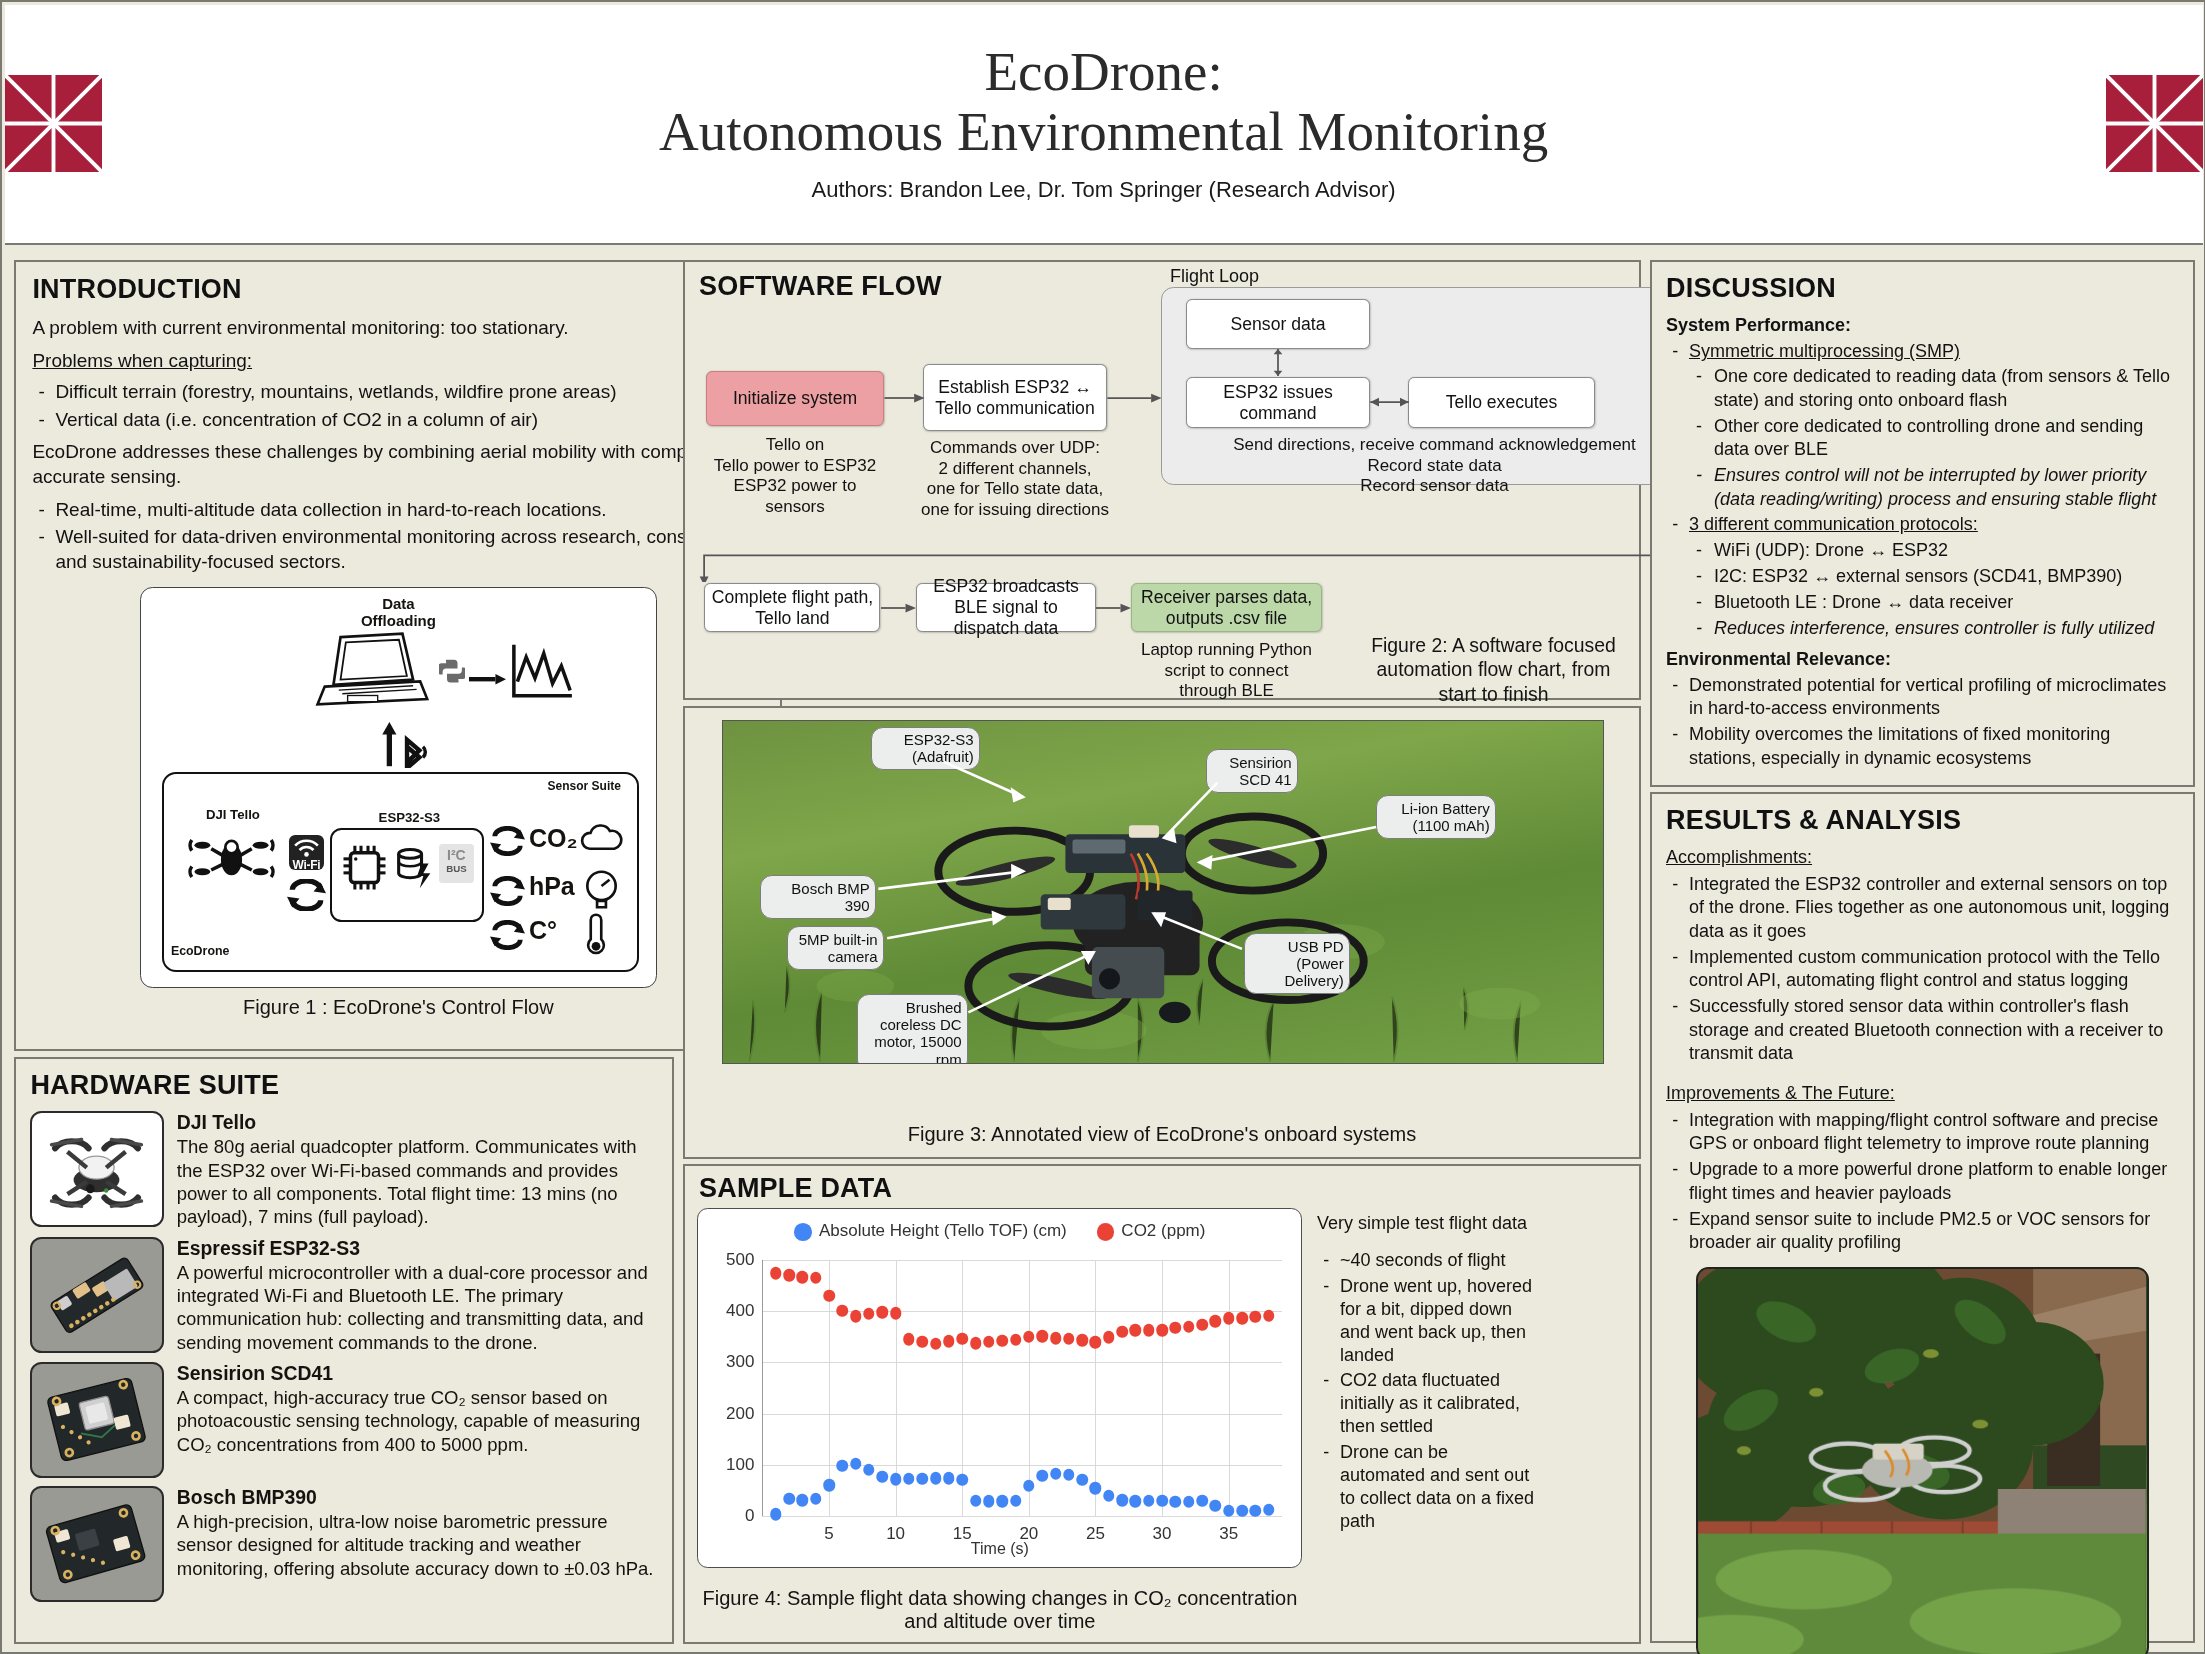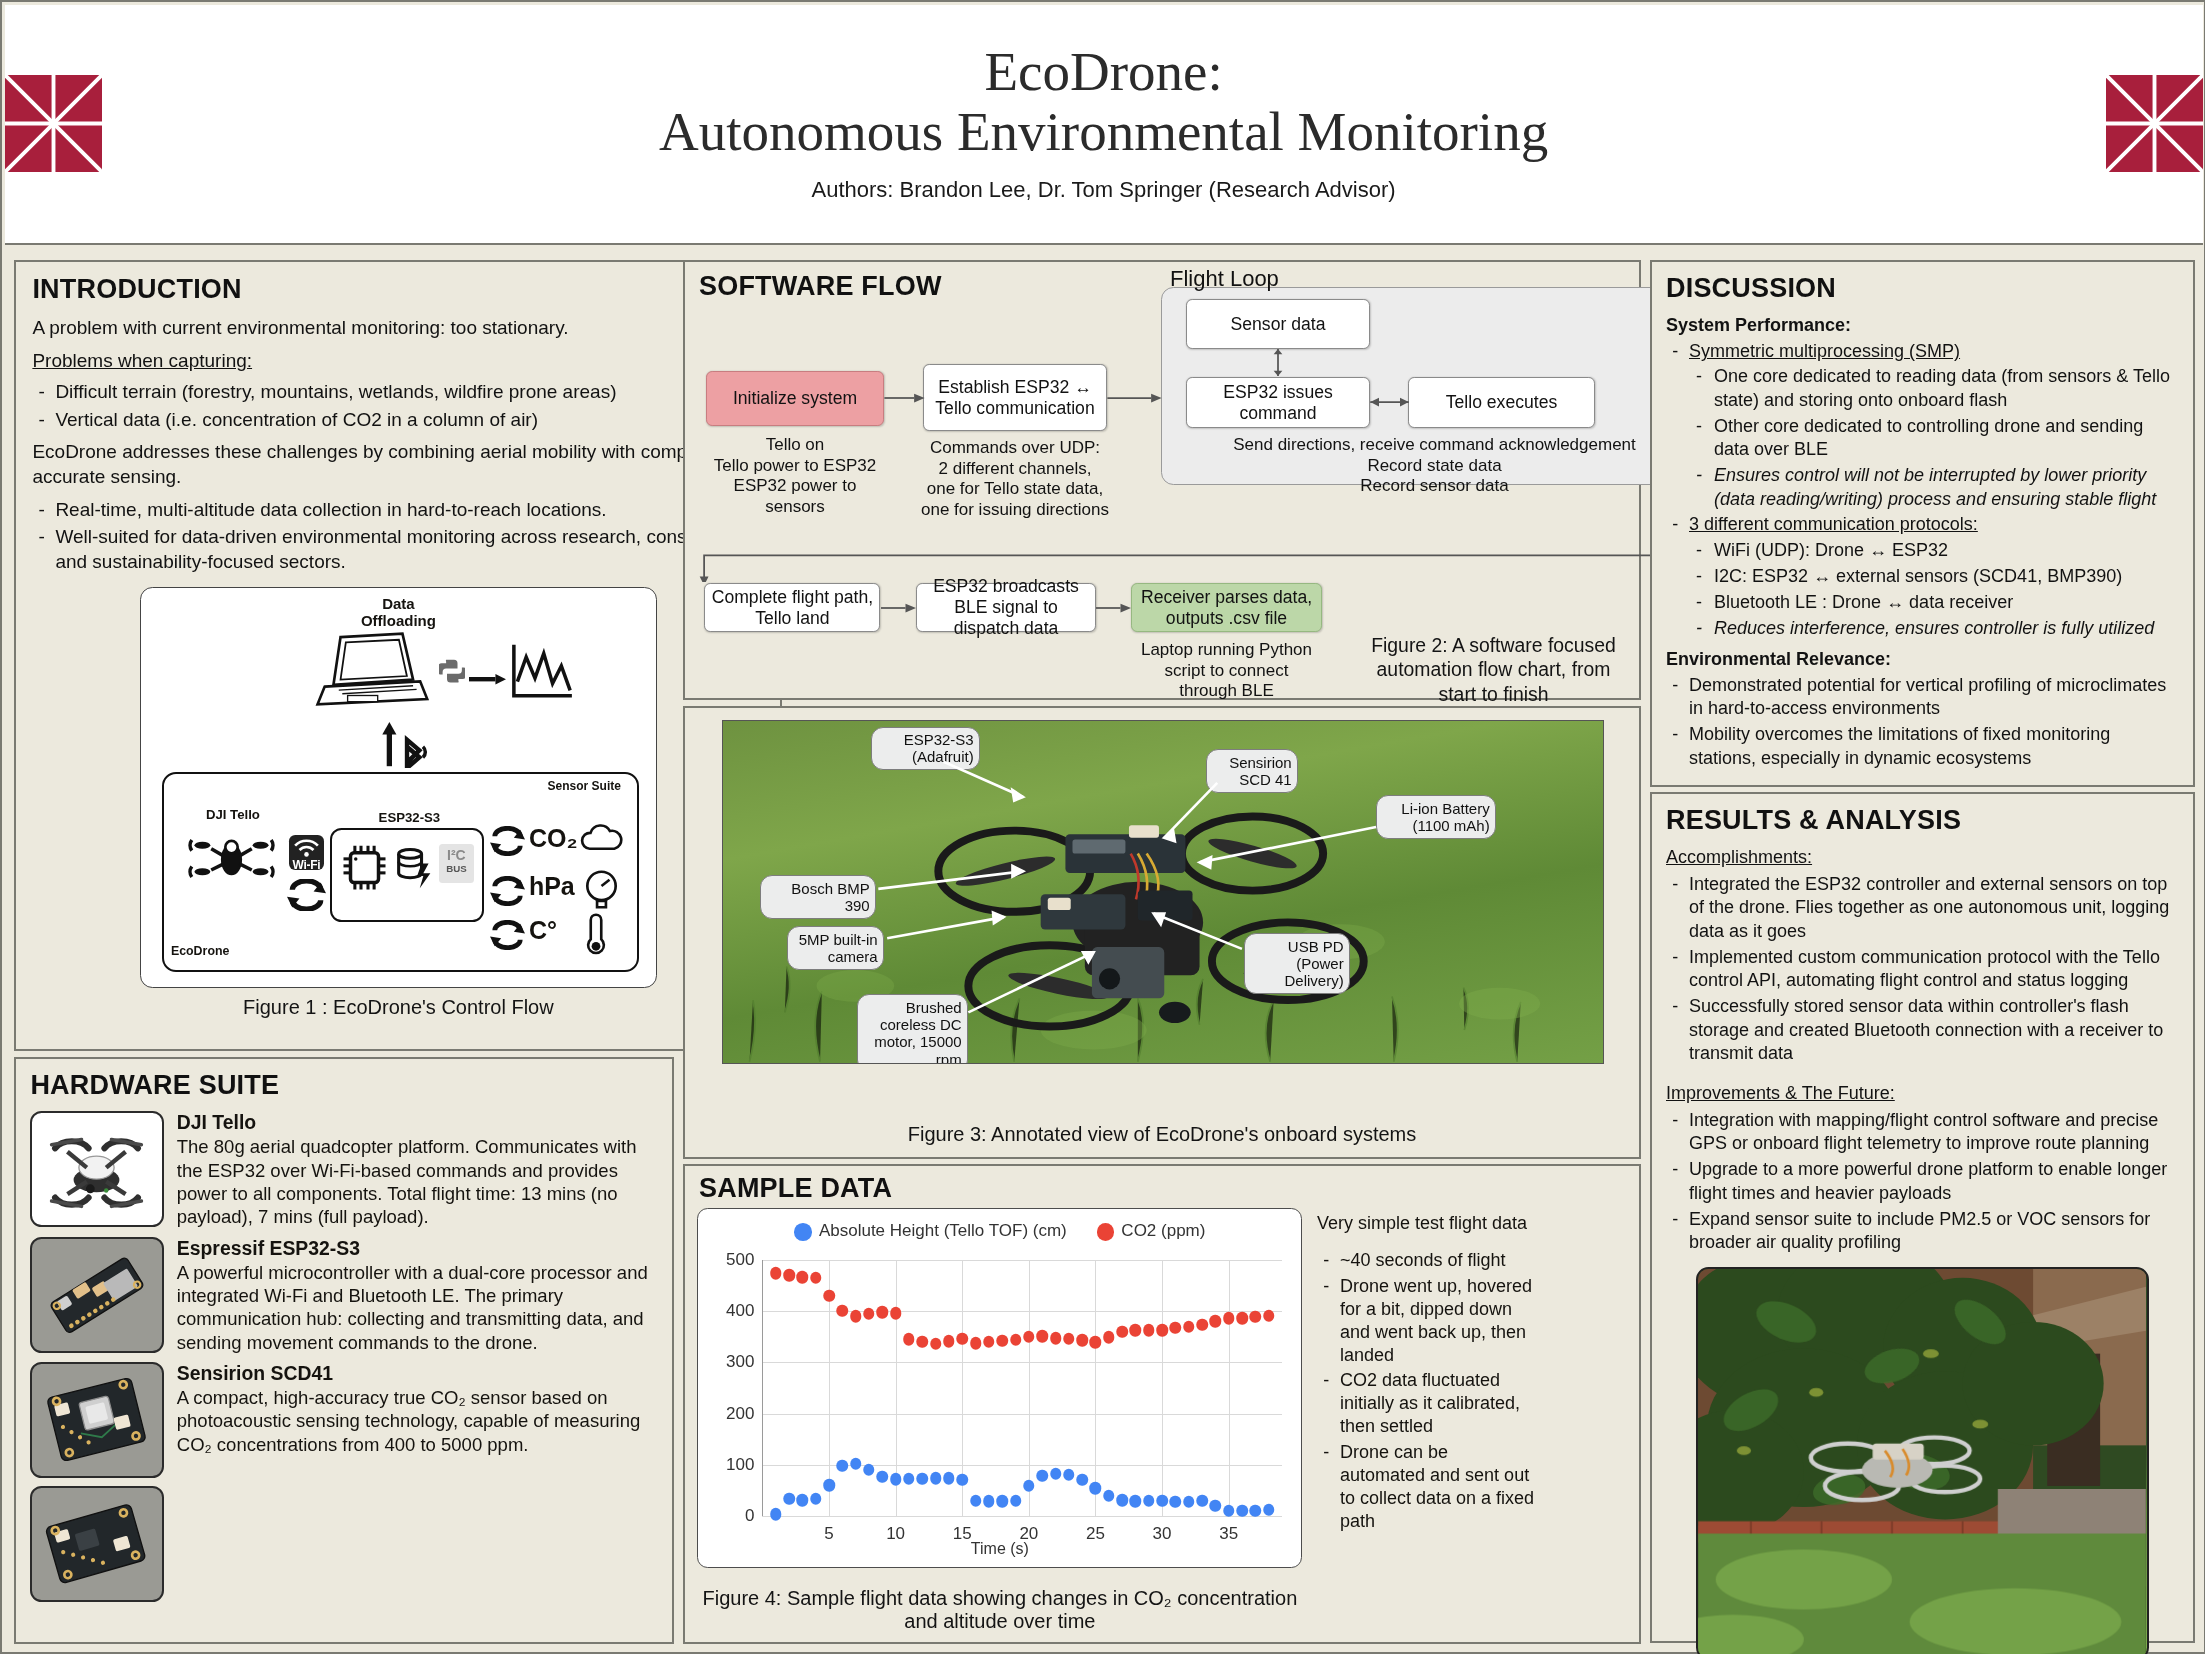--- a/index.html
+++ b/index.html
@@ -420,31 +420,35 @@
               <g fill="#d9b25f">
                 <circle cx="34" cy="62" r="2.4"></circle>
                   <circle cx="44" cy="68" r="2.4"></circle>
                 <circle cx="54" cy="74" r="2.4"></circle>
                   <circle cx="64" cy="80" r="2.4"></circle>
                 <circle cx="74" cy="86" r="2.4"></circle>
               </g>
             </g>
           </svg>
         </div>
+        <div class="hw-txt">
+          <div class="hw-name">Bosch BMP390</div>
+          <div class="hw-desc">A high-precision, ultra-low noise barometric pressure sensor designed for altitude tracking and weather monitoring, offering absolute accuracy down to ±0.03 hPa.</div>
+        </div>
       </div>
     </div>
   </div>
 
   <div class="panel" id="sw-panel">
     <div style="padding:8.8px 14px 0 14px;">
       <div class="sec-h">SOFTWARE FLOW</div>
     </div>
 
     <div class="looparea" style="left:476px;top:25px;width:549px;height:196px;"></div>
-    <div style="position:absolute;left:485px;top:3.5px;font-size:22px;color:#111;">Flight Loop</div>
+    <div style="position:absolute;left:485px;top:3.5px;font-size:18px;color:#111;">Flight Loop</div>
 
     <div class="flowbox pink" style="left:21px;top:109px;width:178px;height:55px;">Initialize system</div>
     <div class="flowbox" style="left:238px;top:102px;width:184px;height:67px;">Establish ESP32 ↔ Tello communication</div>
     <div class="flowbox" style="left:501px;top:37px;width:184px;height:50px;">Sensor data</div>
     <div class="flowbox" style="left:501px;top:115px;width:184px;height:51px;">ESP32 issues command</div>
     <div class="flowbox" style="left:723px;top:115px;width:187px;height:51px;">Tello executes</div>
 
     <svg style="position:absolute;left:199px;top:129px;" width="41" height="14" viewBox="0 0 46 16">
       <line x1="0" y1="8" x2="34" y2="8" stroke="#555" stroke-width="2"></line>
         <polygon points="34,3 46,8 34,13" fill="#555"></polygon>

